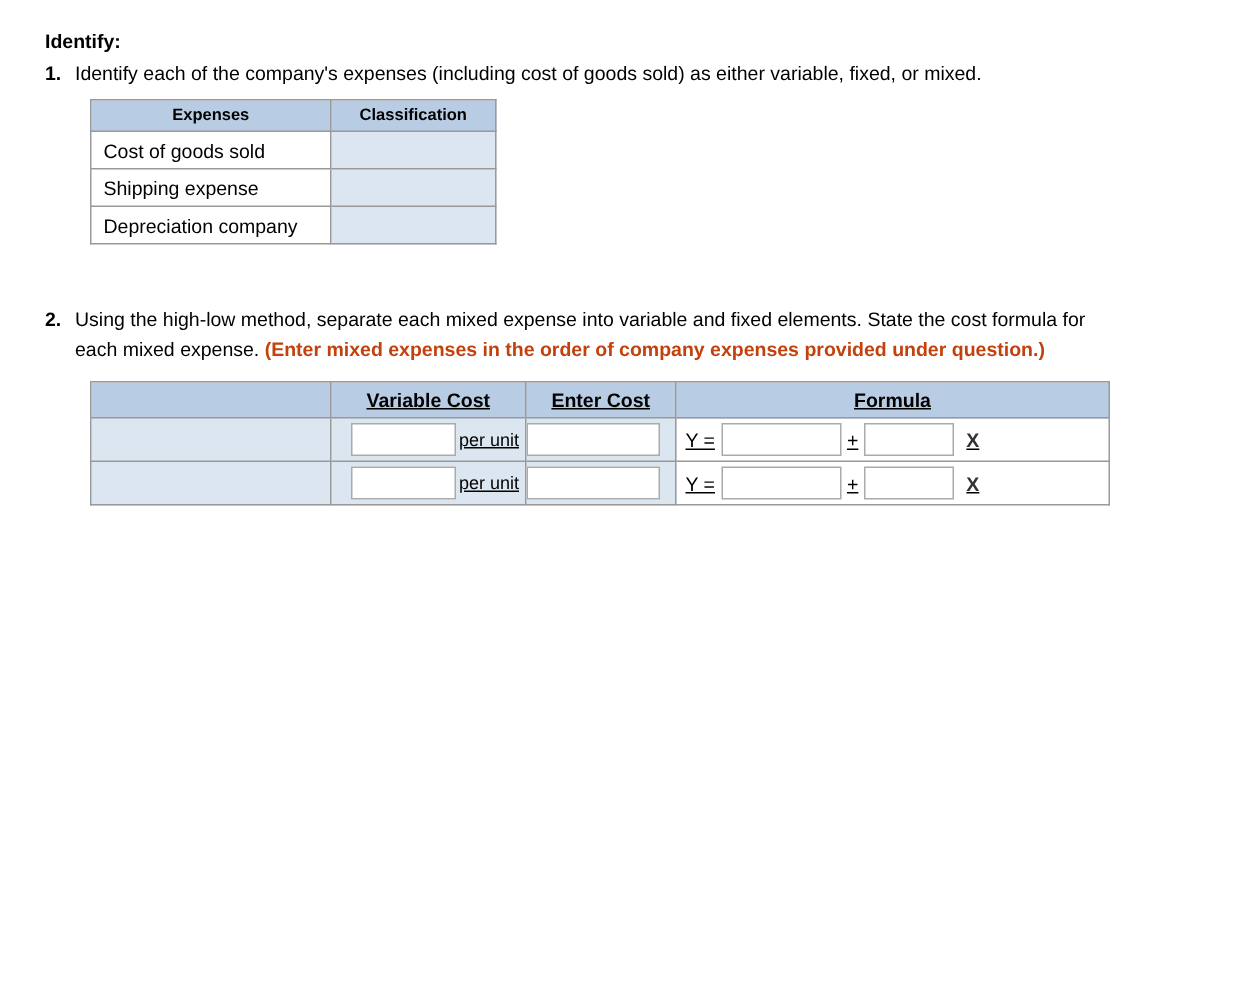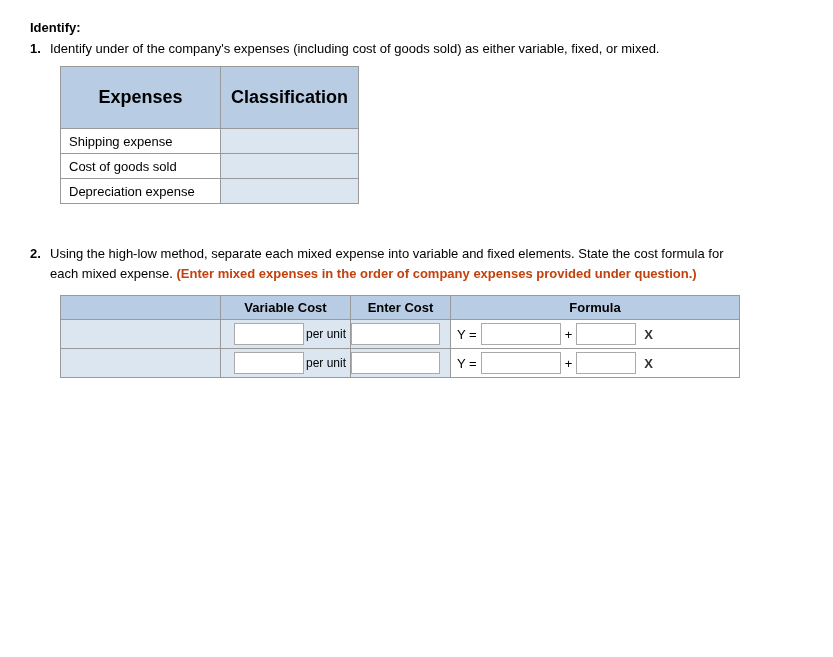--- a/index.html
+++ b/index.html
@@ -16,24 +16,24 @@
     
     .table-q1 {
       border-collapse: collapse;
       margin-left: 30px;
       margin-bottom: 40px;
     }
 
     .table-q1 th {
       background-color: #b8cce4;
       border: 1px solid #999;
-      padding: 20px 10px;
+      padding: 4px 10px;
       text-align: center;
       font-weight: bold;
-      font-size: 18px;
+      font-size: 11px;
     }
 
     .table-q1 td {
       border: 1px solid #999;
       padding: 3px 8px;
       font-size: 13px;
     }
 
     .table-q1 td.classification-cell {
       width: 110px;
@@ -61,20 +61,21 @@
     }
 
     
     .table-q2-wrapper {
       margin-left: 30px;
     }
 
     .table-q2 {
       border-collapse: collapse;
       width: 680px;
+      text-decoration: underline;
     }
 
     .table-q2 th {
       background-color: #b8cce4;
       border: 1px solid #999;
       padding: 4px 10px;
       text-align: center;
       font-weight: bold;
       font-size: 13px;
     }
@@ -213,41 +214,41 @@
   </style>
 </head>
 <body>
 
 <div>
   <strong>Identify:</strong>
 </div>
 
 <div class="q1-label" style="margin-top:6px;">
   <span class="q-num">1.</span>
-  <span>Identify under of the company's expenses (including cost of goods sold) as either variable, fixed, or mixed.</span>
+  <span>Identify each of the company's expenses (including cost of goods sold) as either variable, fixed, or mixed.</span>
 </div>
 
 <table class="table-q1">
   <thead>
     <tr>
       <th>Expenses</th>
       <th>Classification</th>
     </tr>
   </thead>
   <tbody id="q1-tbody">
   <tr>
+        <td class="expense-cell">Cost of goods sold</td>
+        <td class="classification-cell"><input type="text" style=""></td>
+      </tr>
+      <tr>
         <td class="expense-cell">Shipping expense</td>
         <td class="classification-cell"><input type="text" style=""></td>
       </tr>
       <tr>
-        <td class="expense-cell">Cost of goods sold</td>
-        <td class="classification-cell"><input type="text" style=""></td>
-      </tr>
-      <tr>
-        <td class="expense-cell">Depreciation expense</td>
+        <td class="expense-cell">Depreciation company</td>
         <td class="classification-cell"><input type="text" style=""></td>
       </tr>
     </tbody>
 </table>
 
 <div class="q2-section">
   <div class="q2-label">
     <span class="q-num">2.</span>
     <span>
       <span>Using the high-low method, separate each mixed expense into variable and fixed elements. State the cost formula for each mixed expense. </span><span class="highlight-red">(Enter mixed expenses in the order of company expenses provided under question.)</span>

